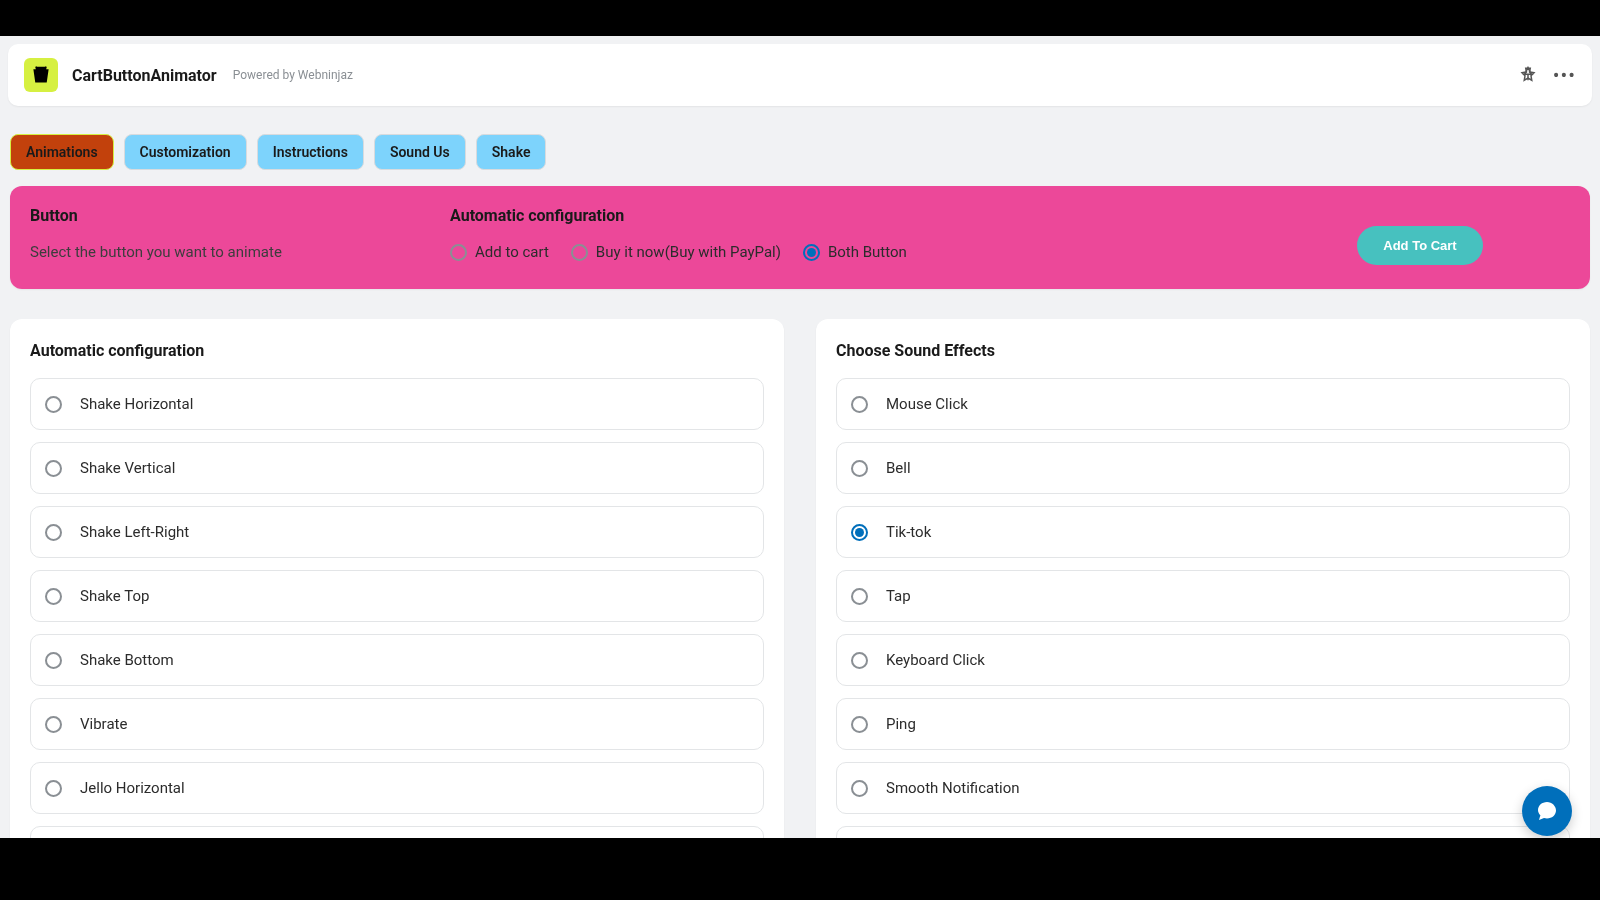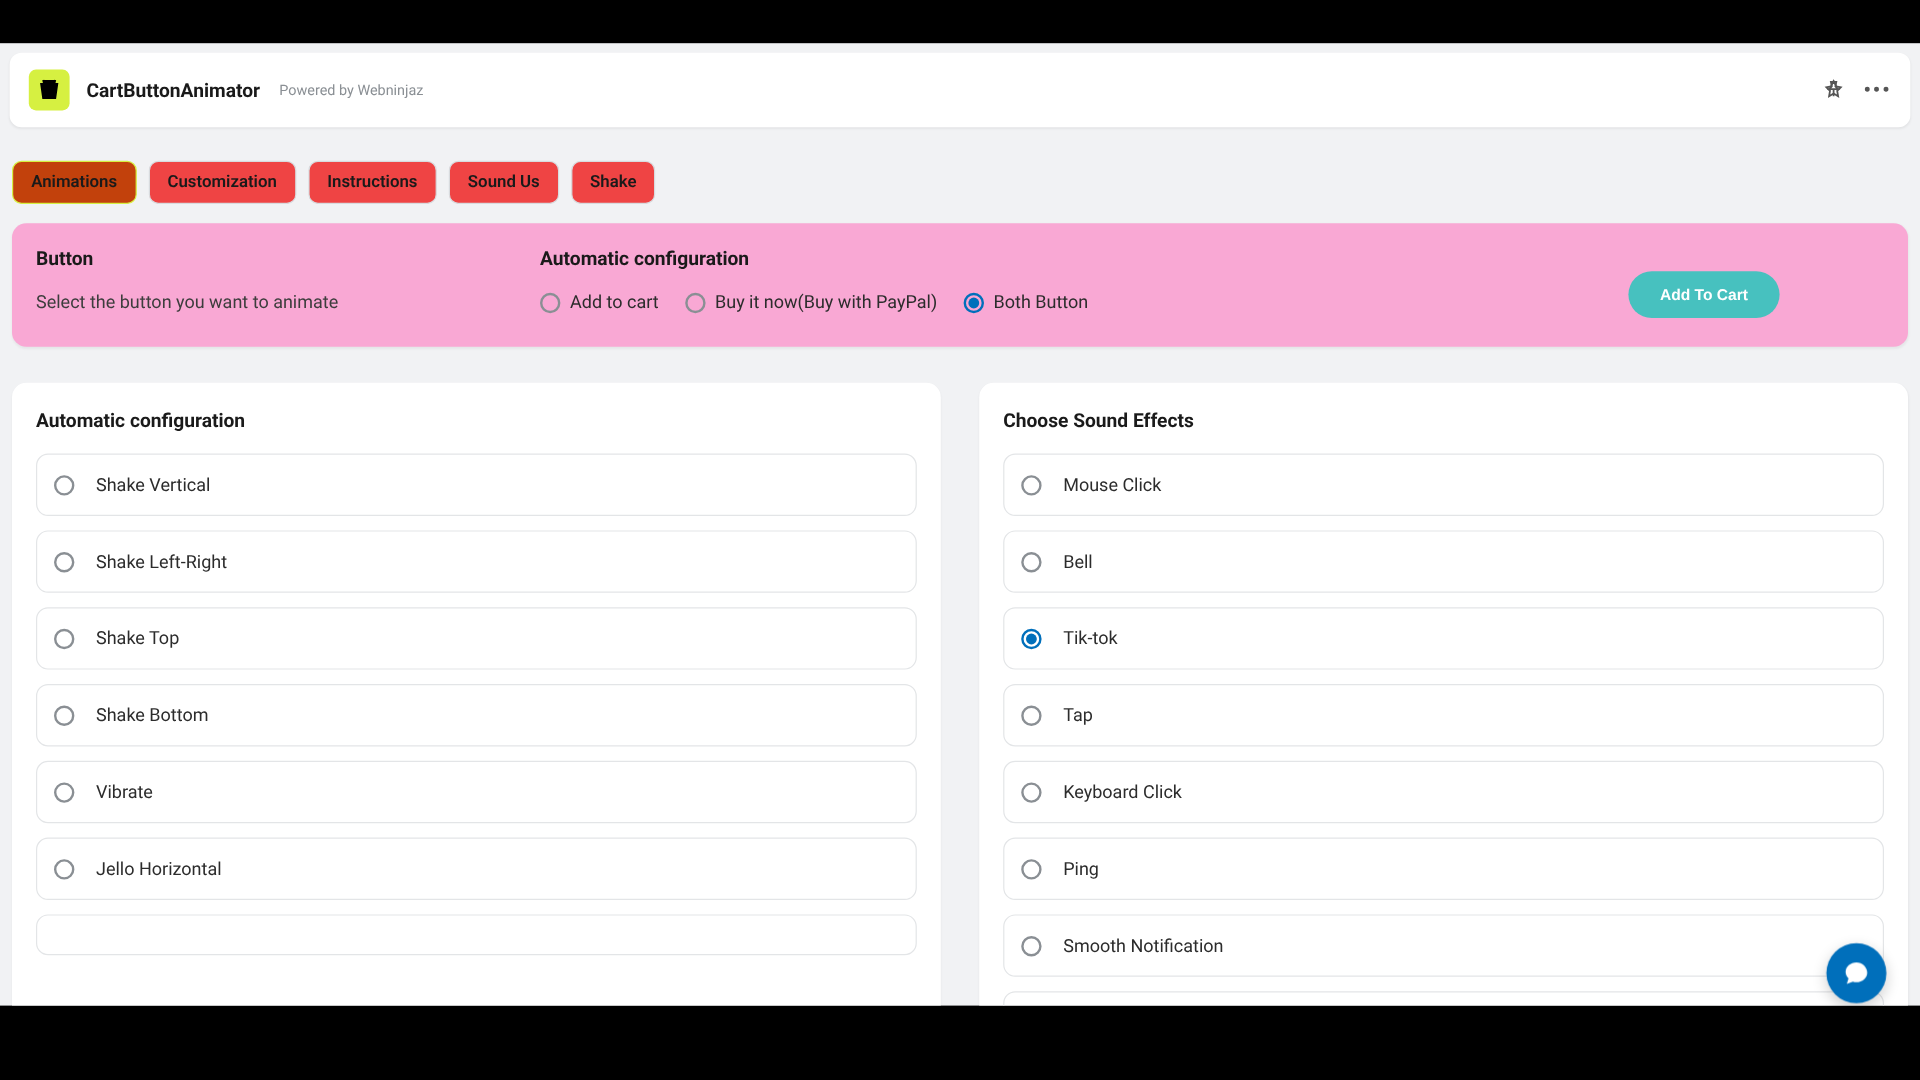--- a/index.html
+++ b/index.html
@@ -35,33 +35,33 @@
   font-size: 18px;
 }
 .app-title { font-size: 16px; font-weight: 700; color: #1a1a1a; }
 .powered { font-size: 12px; color: #8a8f94; margin-left: 2px; }
 .header-right { display: flex; align-items: center; gap: 16px; color: #555; }
 .pin-icon, .more-icon { cursor: pointer; display:flex; align-items:center; }
 .more-icon { font-size: 20px; letter-spacing: 1px; }
 
 .tabs { display: flex; gap: 10px; padding: 28px 10px 16px 10px; }
 .tab {
-  background: #ef4444;
+  background: #7dd3fc;
   border: 1px solid #d8dbde;
   border-radius: 8px;
   padding: 9px 15px;
   font-size: 14px;
   font-weight: 600;
   color: #1a1a1a;
   cursor: pointer;
 }
 .tab.active { background: #c2410c; border-color: #d6f041; }
 
 .card {
-  background: #f9a8d4;
+  background: #ec4899;
   border-radius: 12px;
   margin: 0 10px;
   padding: 20px 20px 24px 20px;
   box-shadow: 0 1px 2px rgba(0,0,0,0.05);
 }
 .section-title { font-size: 16px; font-weight: 700; color: #1a1a1a; }
 .section-sub { font-size: 15px; color: #3d3d3d; margin-top: 18px; }
 
 .top-grid {
   display: grid;
@@ -196,20 +196,24 @@
       </div>
     </div>
   </div>
 
   <div class="two-col">
     <div class="panel">
       <div class="section-title">Automatic configuration</div>
       <div id="animations-list">
           <div class="option-row">
             <span class="radio"></span>
+            <span>Shake Horizontal</span>
+          </div>
+          <div class="option-row">
+            <span class="radio"></span>
             <span>Shake Vertical</span>
           </div>
           <div class="option-row">
             <span class="radio"></span>
             <span>Shake Left-Right</span>
           </div>
           <div class="option-row">
             <span class="radio"></span>
             <span>Shake Top</span>
           </div>

